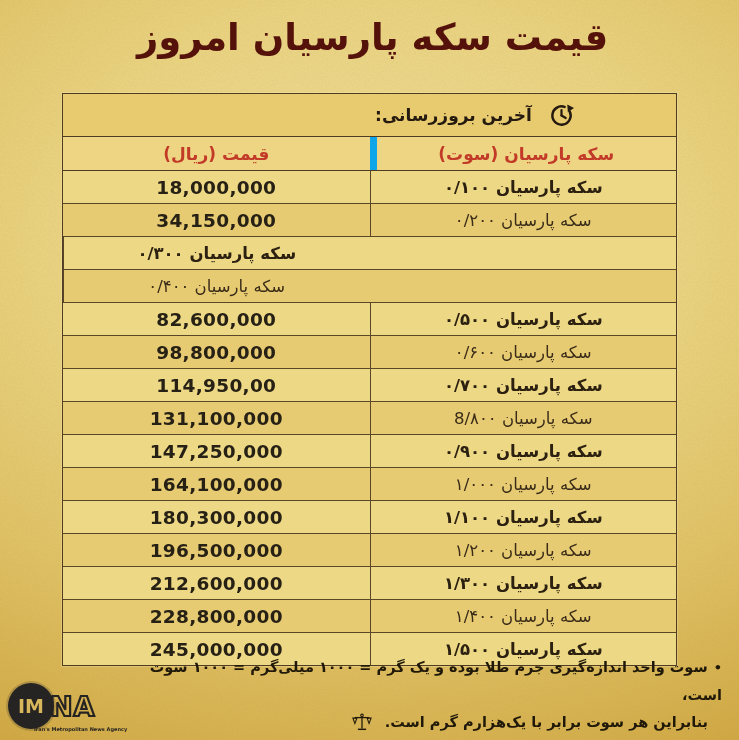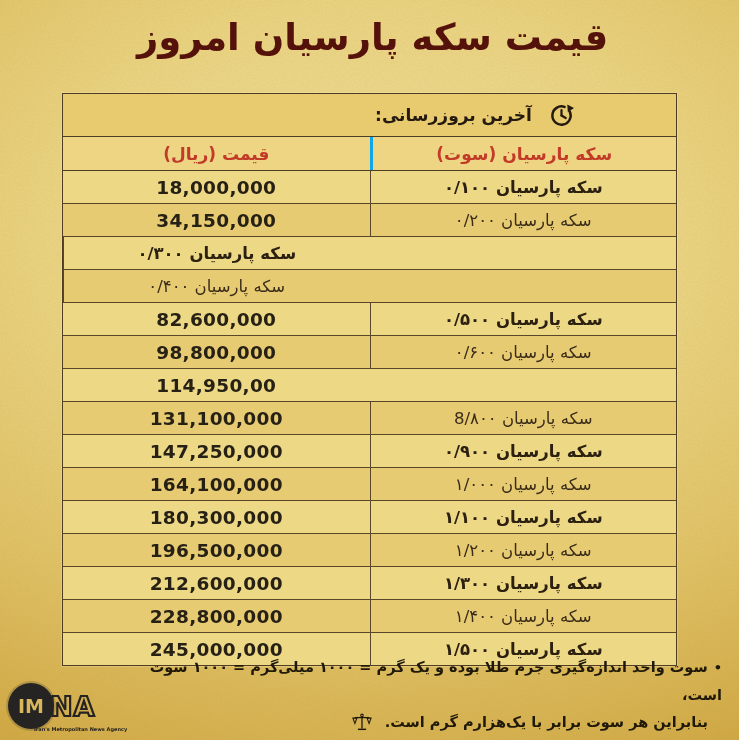--- a/index.html
+++ b/index.html
@@ -32,21 +32,21 @@
   .update-inner{
     display:flex;align-items:center;gap:17px;direction:rtl;
     transform:translateX(105px);
     font-size:17px;font-weight:bold;color:#241a0f;
   }
   .head-row{display:flex;height:33px;background:#eed584;border-bottom:1px solid #4e3d22;}
   .head-cell{
     width:50%;display:flex;align-items:center;justify-content:center;
     font-size:17px;font-weight:bold;color:#c23a28;direction:rtl;
   }
-  .head-cell.name{border-left:3px solid #0ea5e9;box-sizing:border-box;}
+  .head-cell.name{border-left:7px solid #0ea5e9;box-sizing:border-box;}
 
   .row{display:flex;height:32px;border-bottom:1px solid #55432634;}
   .row{border-bottom:1px solid #5a4628;}
   .row:last-child{border-bottom:none;}
   .row.alt{background:#e7cb72;}
   .row.base{background:#edd885;}
   .cell{width:50%;display:flex;align-items:center;justify-content:center;box-sizing:border-box;}
   .cell.name{border-left:1px solid #5a4628;direction:rtl;font-size:16.5px;color:#3a2c19;}
   .row.r-bold .cell.name{font-weight:bold;color:#2c2010;}
   .cell.price{font-size:18.5px;font-weight:600;color:#262015;letter-spacing:.3px;}
@@ -130,20 +130,21 @@
     <div class="row base r-bold">
       <div class="cell price">82,600,000</div>
       <div class="cell name">سکه پارسیان ۰/۵۰۰</div>
     </div>
     <div class="row alt">
       <div class="cell price">98,800,000</div>
       <div class="cell name">سکه پارسیان ۰/۶۰۰</div>
     </div>
     <div class="row base r-bold">
       <div class="cell price">114,950,00</div>
+      <div class="cell name">سکه پارسیان ۰/۷۰۰</div>
     </div>
     <div class="row alt">
       <div class="cell price">131,100,000</div>
       <div class="cell name">سکه پارسیان 8/۸۰۰</div>
     </div>
     <div class="row base r-bold">
       <div class="cell price">147,250,000</div>
       <div class="cell name">سکه پارسیان ۰/۹۰۰</div>
     </div>
     <div class="row alt">

